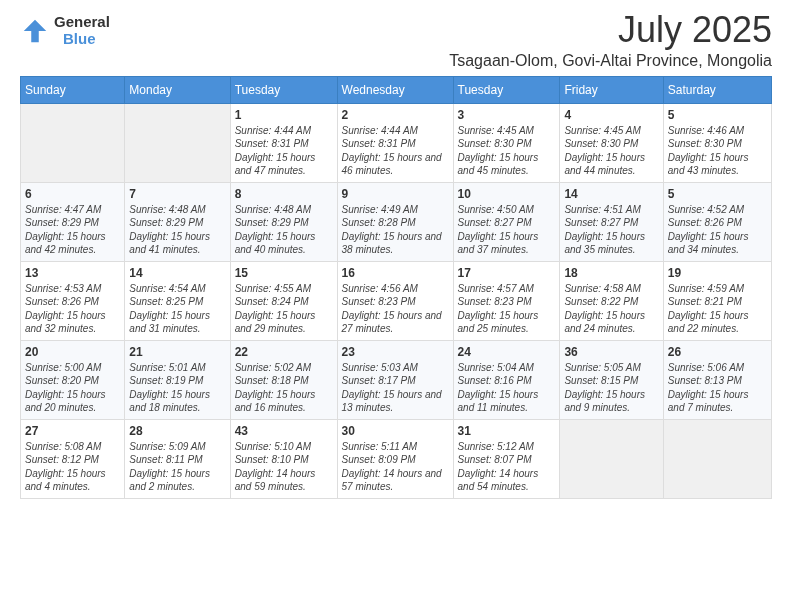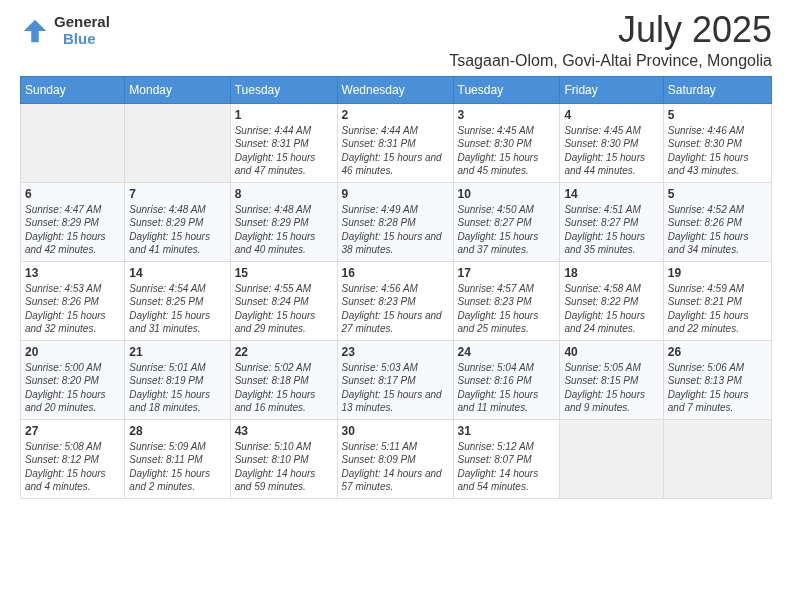--- a/index.html
+++ b/index.html
@@ -235,21 +235,21 @@
           </td>
           <td>
             <span class="day-number">23</span>
             <div class="day-info">Sunrise: 5:03 AM<br>Sunset: 8:17 PM<br>Daylight: 15 hours and 13 minutes.</div>
           </td>
           <td>
             <span class="day-number">24</span>
             <div class="day-info">Sunrise: 5:04 AM<br>Sunset: 8:16 PM<br>Daylight: 15 hours and 11 minutes.</div>
           </td>
           <td>
-            <span class="day-number">40</span>
+            <span class="day-number">36</span>
             <div class="day-info">Sunrise: 5:05 AM<br>Sunset: 8:15 PM<br>Daylight: 15 hours and 9 minutes.</div>
           </td>
           <td>
             <span class="day-number">26</span>
             <div class="day-info">Sunrise: 5:06 AM<br>Sunset: 8:13 PM<br>Daylight: 15 hours and 7 minutes.</div>
           </td>
         </tr>
         <tr>
           <td>
             <span class="day-number">27</span>

